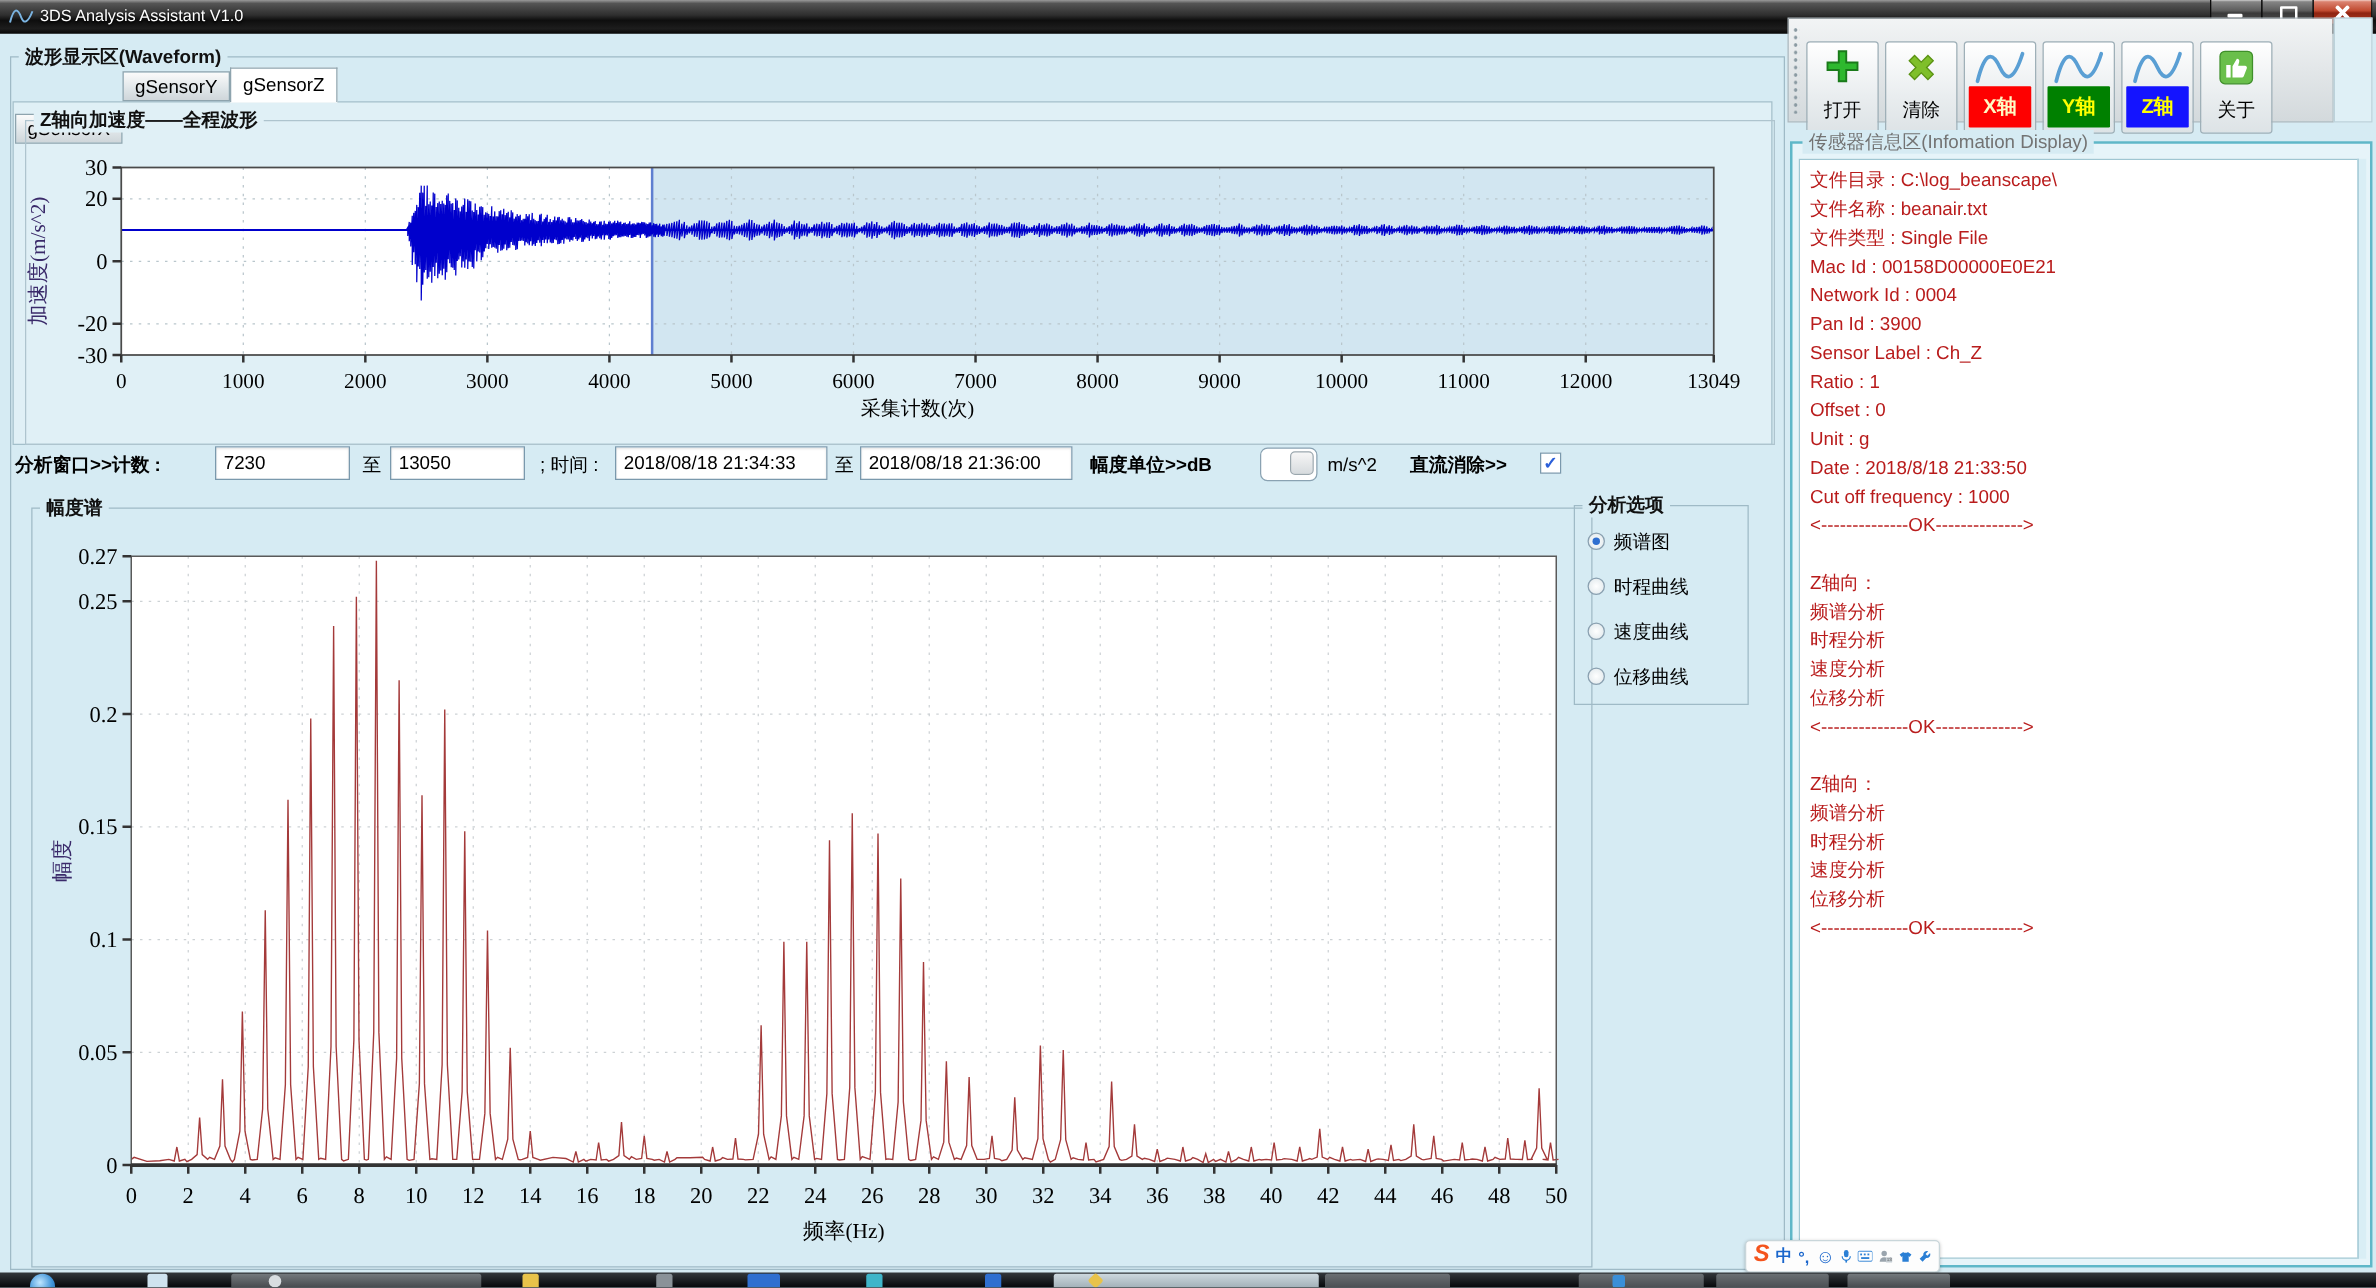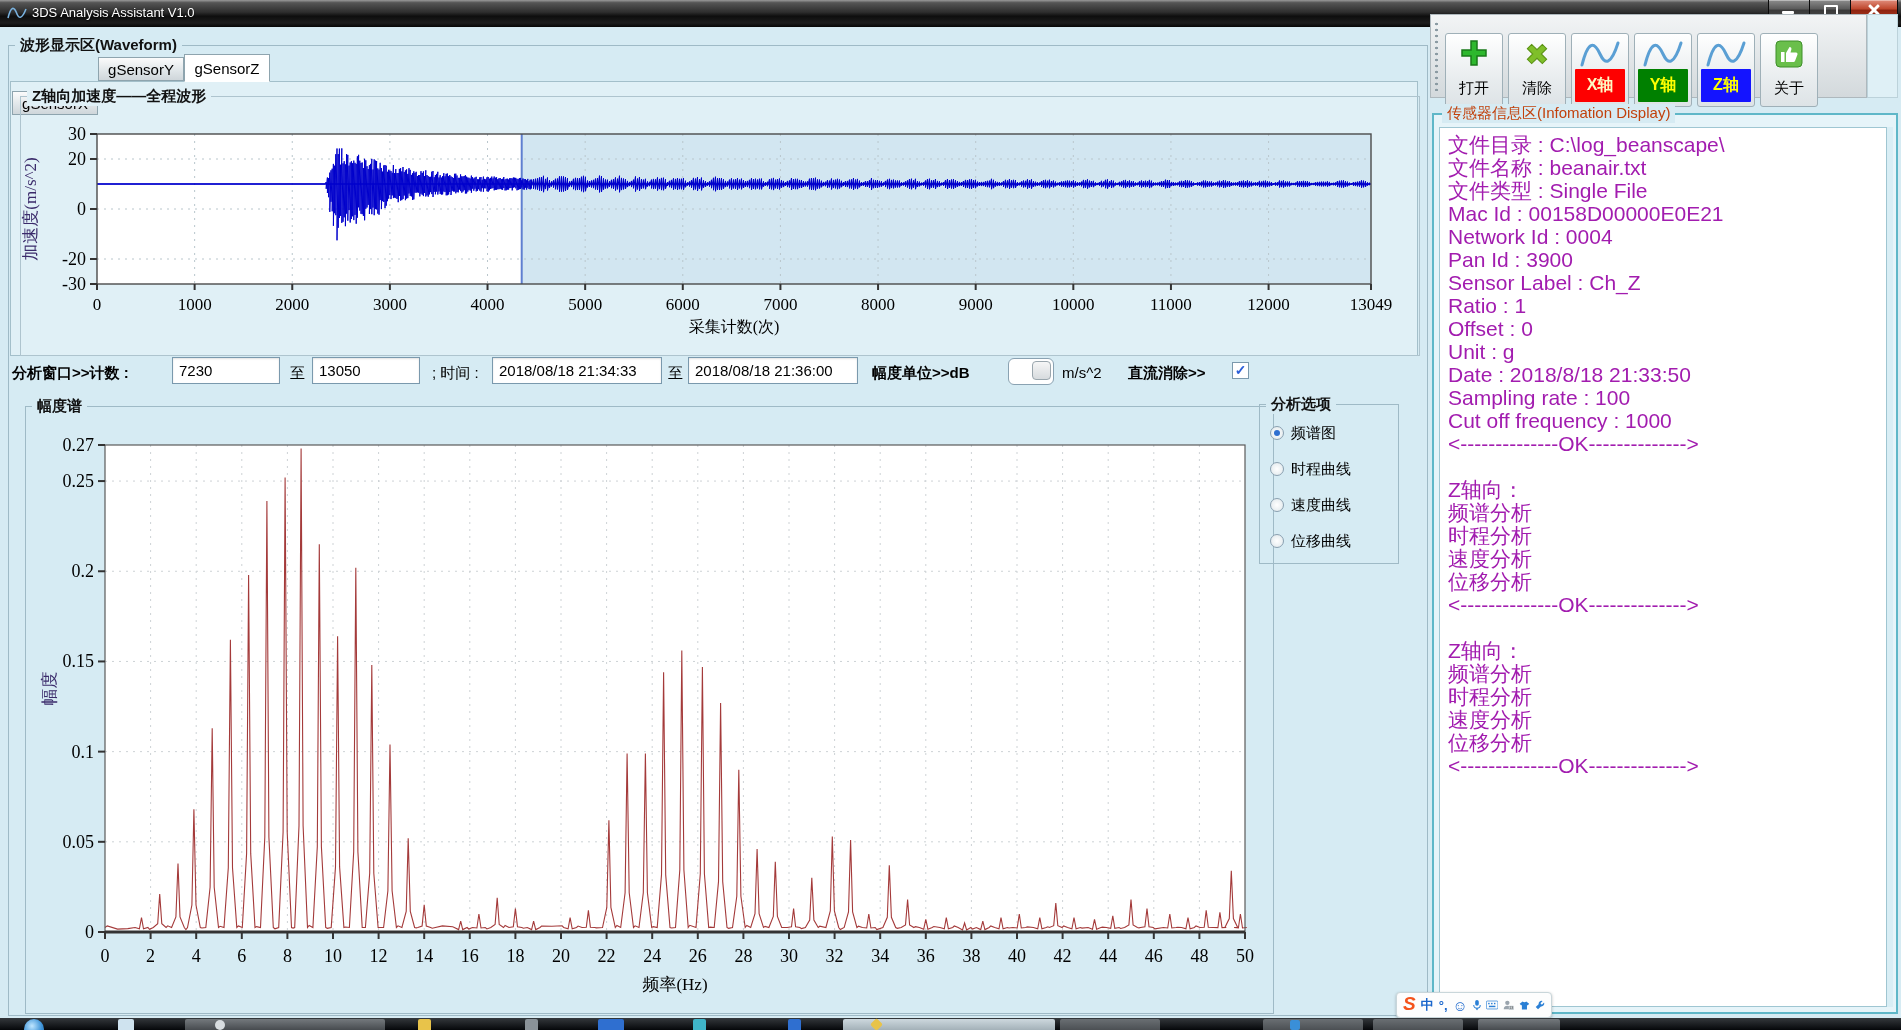--- a/index.html
+++ b/index.html
@@ -49,24 +49,24 @@
   .grip{position:absolute;left:3px;top:6px;width:6px;height:70px;
     background-image:radial-gradient(circle,#8a9aa2 1.1px,transparent 1.6px);background-size:5px 6px;}
   .tbtn{position:absolute;top:18px;width:58px;height:74px;background:linear-gradient(#ffffff,#e9edef 60%,#dde3e6);
     border:1px solid #9fb0b8;border-radius:3px;box-sizing:border-box;cursor:pointer;}
   .tbtn .ticon{position:absolute;left:0;top:2px;width:100%;height:36px;display:flex;justify-content:center;align-items:center;}
   .tbtn .tlabel{position:absolute;left:0;bottom:8px;width:100%;text-align:center;font-size:15px;color:#000;}
   .tbtn .plate{position:absolute;left:3px;bottom:4px;width:50px;height:33px;display:flex;align-items:center;justify-content:center;
     font-size:16px;font-weight:bold;border-radius:1px;}
   
   .infopanel{position:absolute;left:1432px;top:113px;width:466px;height:901px;border:2px solid #5fb7c8;box-sizing:border-box;background:#e6f4f9;}
-  .infolabel{position:absolute;top:-11px;left:8px;padding:0 5px;background:#d6ebf3;font-size:15px;color:#c2410c;white-space:nowrap;}
+  .infolabel{position:absolute;top:-11px;left:8px;padding:0 5px;background:#d6ebf3;font-size:15px;color:#737373;white-space:nowrap;}
   .infolist{position:absolute;left:5px;top:12px;width:448px;height:880px;background:#fff;border:1px solid #9fc6d2;
     box-sizing:border-box;padding:5px 8px;overflow:hidden;}
-  .iline{font-size:21px;line-height:23px;min-height:23px;color:#a21caf;white-space:pre;}
+  .iline{font-size:15px;line-height:23px;min-height:23px;color:#b91c1c;white-space:pre;}
   .inforight{position:absolute;right:3px;top:12px;width:6px;height:880px;background:#d9eef5;border-left:1px solid #9fc6d2;}
   
   .imebar{position:absolute;left:1396px;top:992px;width:156px;height:26px;background:#fdfdfd;border:1px solid #c9d6da;
     border-radius:4px;box-shadow:0 1px 3px rgba(0,0,0,.25);display:flex;align-items:center;gap:5px;padding:0 6px;box-sizing:border-box;z-index:60;}
   .ime-s{font-size:19px;font-weight:900;font-style:italic;color:#f4531c;line-height:20px;transform:translateY(-1px);}
   .ime-txt{font-size:13px;font-weight:bold;color:#1a66cc;}
   .taskbar{position:absolute;left:0;top:1018px;width:1901px;height:12px;background:linear-gradient(#34383c,#05070a);overflow:hidden;z-index:70;}
   .tb-item{position:absolute;top:1px;height:14px;border-radius:2px;}
   
   svg text{user-select:none;}
@@ -378,21 +378,20 @@
         <div class="iline">文件名称 : beanair.txt</div>
         <div class="iline">文件类型 : Single File</div>
         <div class="iline">Mac Id : 00158D00000E0E21</div>
         <div class="iline">Network Id : 0004</div>
         <div class="iline">Pan Id : 3900</div>
         <div class="iline">Sensor Label : Ch_Z</div>
         <div class="iline">Ratio : 1</div>
         <div class="iline">Offset : 0</div>
         <div class="iline">Unit : g</div>
         <div class="iline">Date : 2018/8/18 21:33:50</div>
-        <div class="iline">Sampling rate : 100</div>
         <div class="iline">Cut off frequency : 1000</div>
         <div class="iline">&lt;--------------OK--------------&gt;</div>
         <div class="iline"></div>
         <div class="iline">Z轴向：</div>
         <div class="iline">频谱分析</div>
         <div class="iline">时程分析</div>
         <div class="iline">速度分析</div>
         <div class="iline">位移分析</div>
         <div class="iline">&lt;--------------OK--------------&gt;</div>
         <div class="iline"></div>

